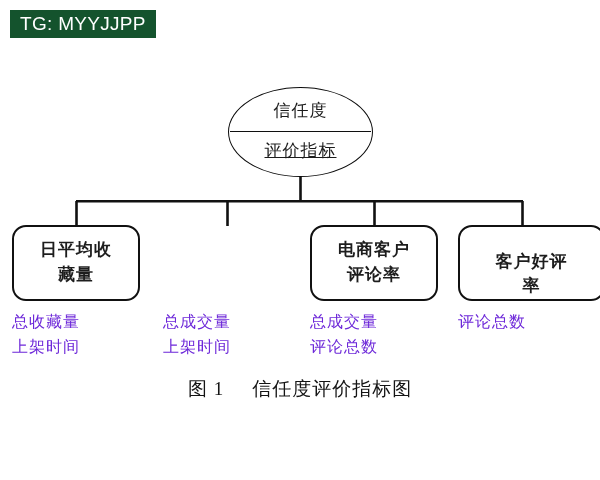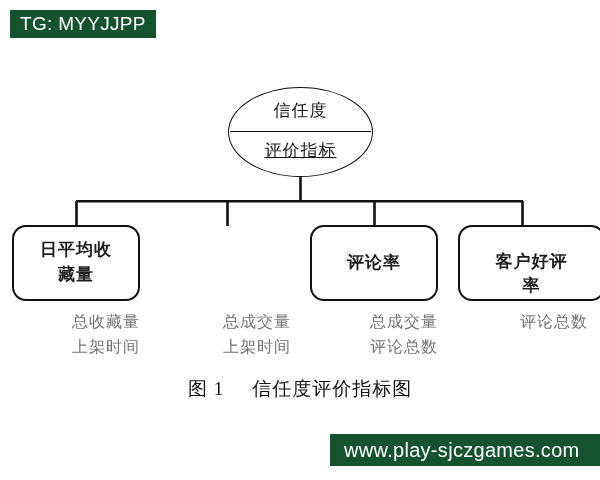--- a/index.html
+++ b/index.html
@@ -115,23 +115,23 @@
 
   #leaf-0 { left: 12px;  width: 128px; }
   #leaf-1 { left: 163px; width: 128px; }
   #leaf-2 { left: 310px; width: 128px; }
   #leaf-3 { left: 458px; width: 147px; justify-content: flex-end; }
 
   
   .caption {
     position: absolute;
     top: 310px;
-    text-align: right;
+    text-align: left;
     font-size: 16px;
-    color: #737373;
+    color: #6d28d9;
     line-height: 1.55;
     letter-spacing: 1px;
   }
   #caption-0 { left: 12px;  width: 128px; }
   #caption-1 { left: 163px; width: 128px; }
   #caption-2 { left: 310px; width: 128px; }
   #caption-3 { left: 458px; width: 130px; }
 
   
   #figure-caption {
@@ -177,20 +177,21 @@
     <div>总收藏量</div>
     <div>上架时间</div>
   </div>
 
   <div class="caption" id="caption-1">
     <div>总成交量</div>
     <div>上架时间</div>
   </div>
 
   <div class="leaf" id="leaf-2">
+    <div class="txt">电商客户</div>
     <div class="txt">评论率</div>
   </div>
   <div class="caption" id="caption-2">
     <div>总成交量</div>
     <div>评论总数</div>
   </div>
 
   <div class="leaf" id="leaf-3">
     <div class="txt">客户好评</div>
     <div class="txt">率</div>
@@ -198,15 +199,14 @@
   <div class="caption" id="caption-3">
     <div>评论总数</div>
   </div>
 
   <div id="figure-caption">
     <span class="fig-label">图 1</span><span>信任度评价指标图</span>
   </div>
 
   <div class="watermark" id="wm-top">TG: MYYJJPP</div>
 
-  <div class="watermark" id="wm-bottom">www.play-sjczgames.com</div>
 
 </div>
 
 </body></html>

